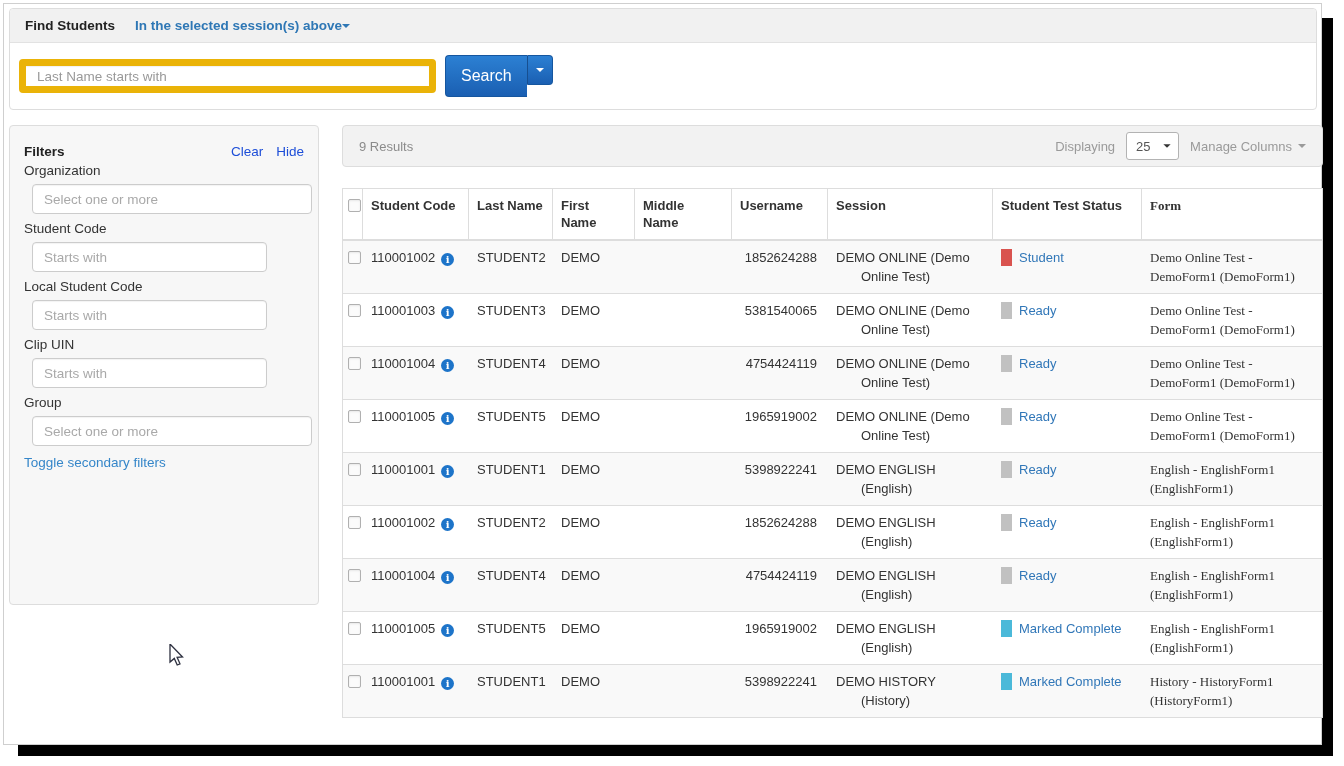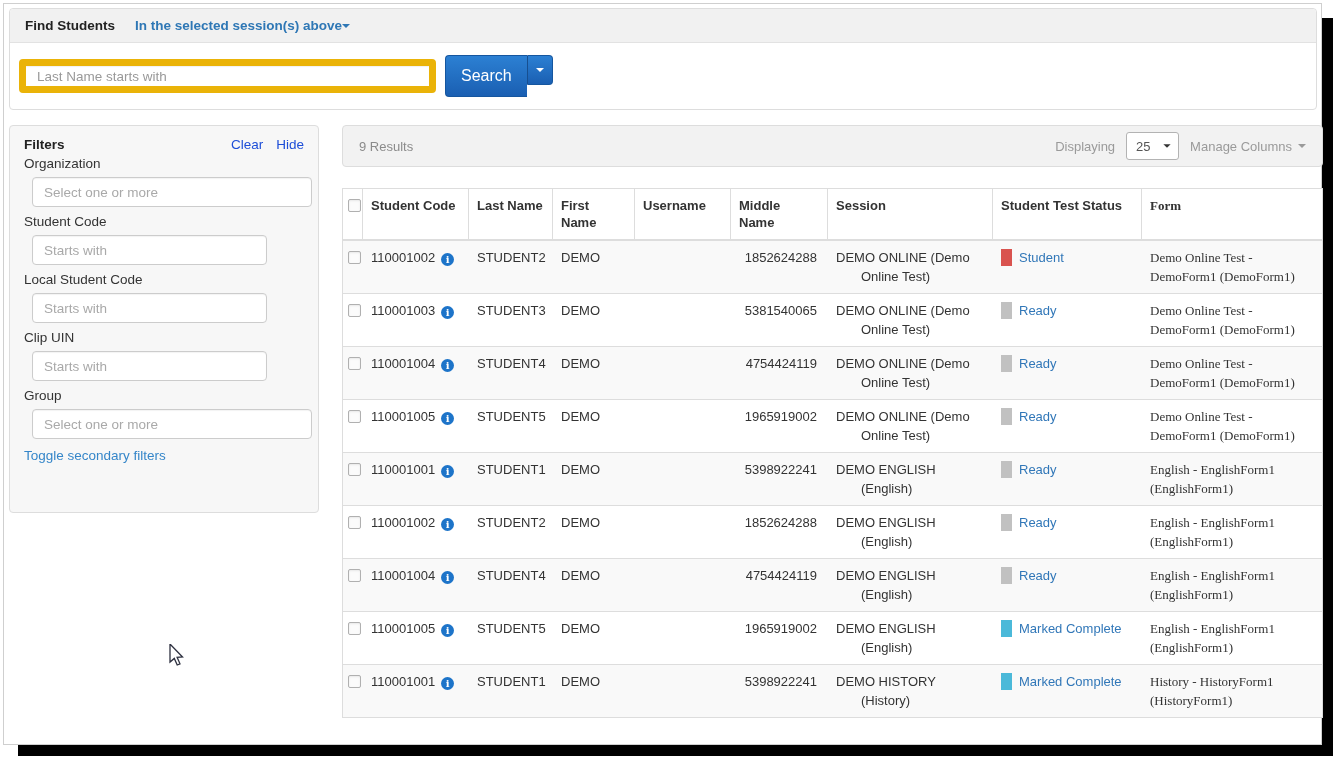--- a/index.html
+++ b/index.html
@@ -29,22 +29,22 @@
   .search-input::placeholder { color:#999; opacity:1; }
   .btn-group { margin-left:9px; display:flex; }
   .search-btn-main { background:linear-gradient(180deg,#2c80d3,#1a5fb2); color:#fff;
     border:1px solid #15569f; border-right:none; border-radius:4px 0 0 4px;
     height:42px; padding:0 15px; font-size:16px; font-family:inherit; cursor:pointer; }
   .search-btn-caret { background:linear-gradient(180deg,#2c80d3,#1a5fb2); color:#fff;
     border:1px solid #15569f; border-left:1px solid #174f90; border-radius:0 4px 4px 0;
     width:26px; height:30px; display:flex; align-items:center; justify-content:center; cursor:pointer; }
 
   
-  .filters-panel { position:absolute; left:5px; top:121px; width:310px; height:388px;
-    background:#f7f7f7; border:1px solid #ddd; border-radius:4px; padding:11px 14px; }
+  .filters-panel { position:absolute; left:5px; top:121px; width:310px; height:480px;
+    background:#f7f7f7; border:1px solid #ddd; border-radius:4px; padding:18px 14px; }
   .filters-head { display:flex; align-items:baseline; }
   .filters-title { font-weight:bold; font-size:13.5px; color:#222; margin-right:auto; }
   .filters-head a { color:#1d4ed8; text-decoration:none; margin-left:13px; font-size:13.5px; cursor:pointer; }
   .filter-label { color:#333; font-size:13.5px; margin:7px 0 6px; }
   .filter-label.first { margin-top:4px; }
   .filter-input { height:30px; border:1px solid #ccc; border-radius:4px; background:#fff;
     padding:0 11px; font-size:13.5px; color:#555; font-family:inherit; width:100%;
     box-shadow:inset 0 1px 1px rgba(0,0,0,.05);margin-left:8px; }
   .filter-input.short { width:235px; }
   .filter-input::placeholder { color:#a9a9a9; opacity:1; }
@@ -165,22 +165,22 @@
       <span class="caret-down"></span>
     </a>
   </div>
 
   <div class="results-table">
     <div class="thead">
       <div class="th col-cb"><span class="checkbox"></span></div>
       <div class="th col-code">Student Code</div>
       <div class="th col-last">Last Name</div>
       <div class="th col-first">First Name</div>
+      <div class="th col-middle">Middle Name</div>
       <div class="th col-user">Username</div>
-      <div class="th col-middle">Middle Name</div>
       <div class="th col-session">Session</div>
       <div class="th col-status">Student Test Status</div>
       <div class="th col-form">Form</div>
     </div>
     <div class="tbody" id="table-body">
   <div class="tr">
     <div class="td col-cb"><span class="checkbox"></span></div>
     <div class="td col-code"><span>110001002</span><span class="info-icon">i</span></div>
     <div class="td col-last">STUDENT2</div>
     <div class="td col-first">DEMO</div>

